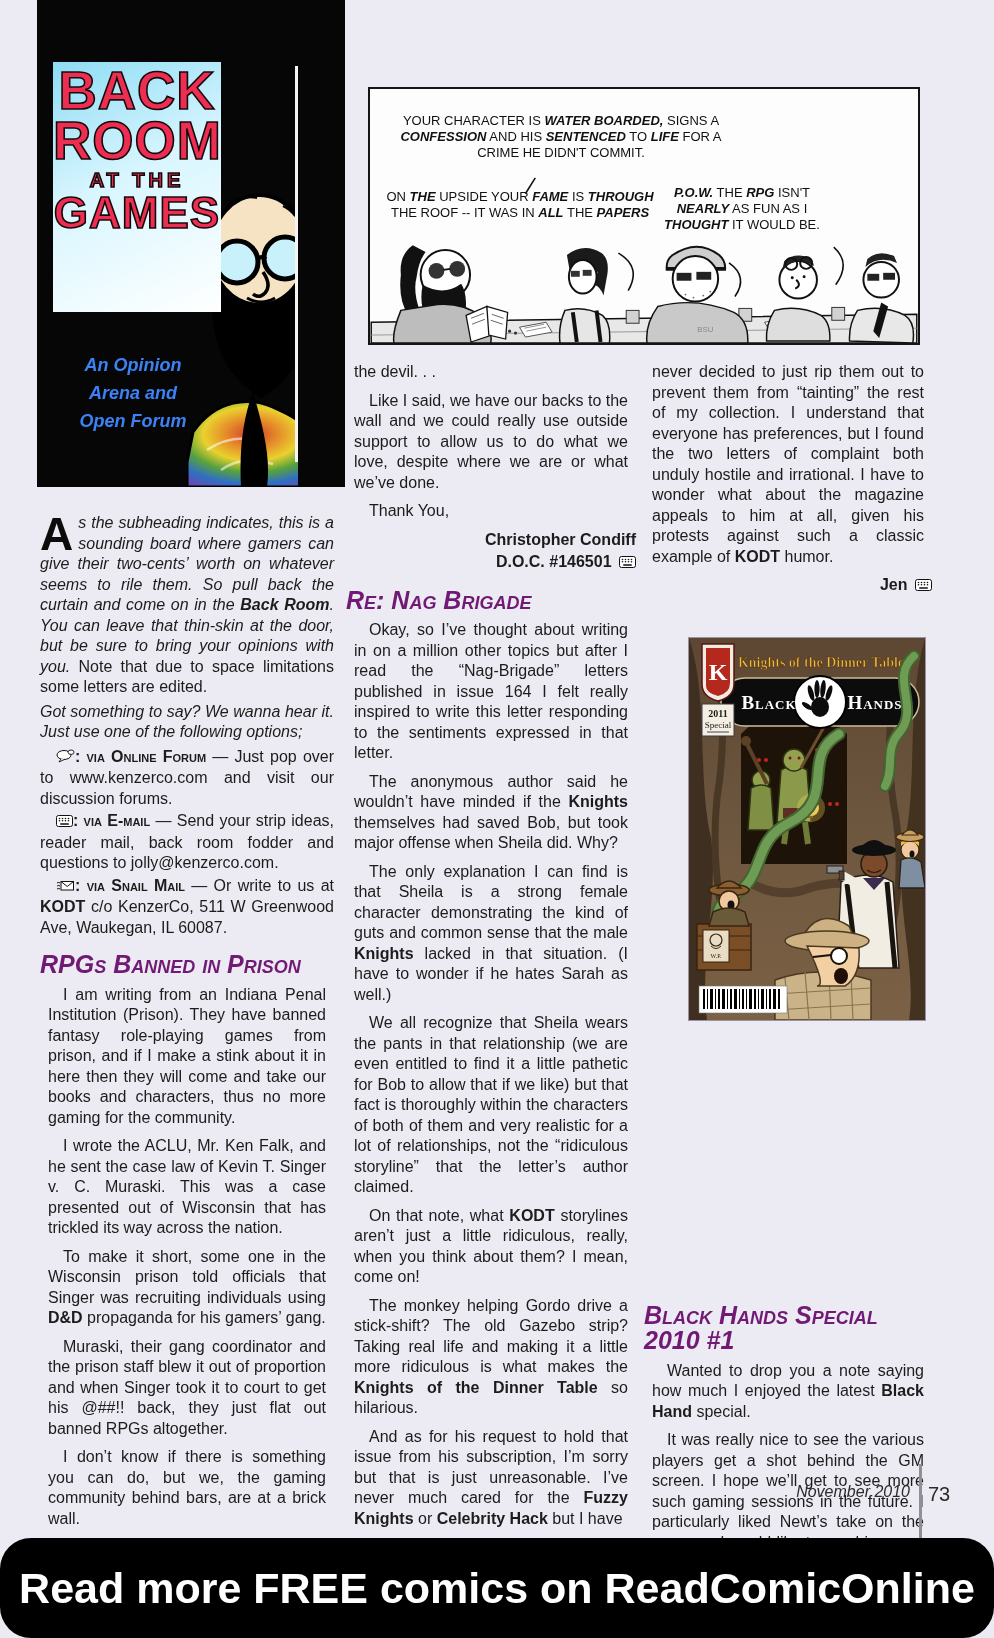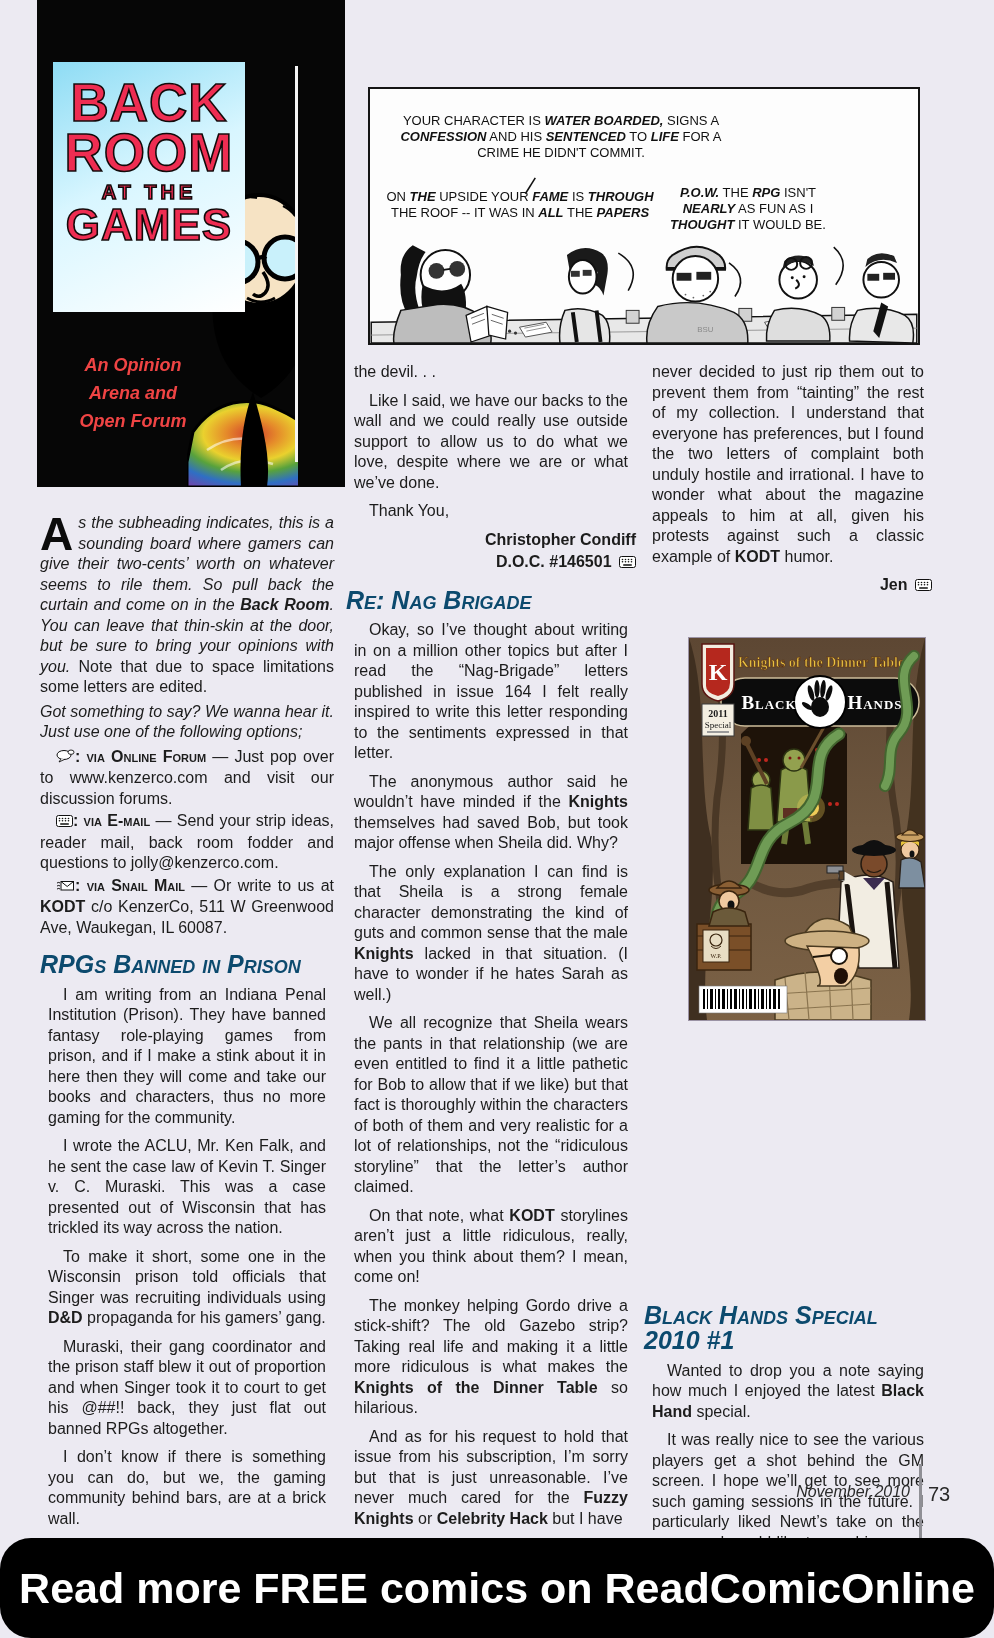--- a/index.html
+++ b/index.html
@@ -1,55 +1,55 @@
 <!DOCTYPE html>
 <html><head>
 <meta charset="utf-8">
 <style>
   html,body{margin:0;padding:0;background:#cfcdd6;}
   .page{position:relative;width:994px;height:1638px;background:#eceaf2;overflow:hidden;
         font-family:"Liberation Sans",sans-serif;color:#1c1c1c;}
 
   
   .masthead{position:absolute;left:37px;top:0;width:308px;height:487px;background:#060606;overflow:hidden;}
-  .logo-box{position:absolute;left:16px;top:62px;width:192px;height:250px;
+  .logo-box{position:absolute;left:16px;top:62px;width:168px;height:250px;
             background:linear-gradient(155deg,#8edcf4 0%,#d8f6ff 45%,#ffffff 100%);
-            text-align:center;padding-top:16px;box-sizing:border-box;}
+            text-align:center;padding-top:4px;box-sizing:border-box;}
   .logo-line{font-weight:bold;color:#ee2d52;-webkit-text-stroke:1.6px #120a0a;line-height:.95;letter-spacing:1px;}
   .l-big{font-size:53px;}
   .l-small{font-size:20px;letter-spacing:4px;margin:4px 0 2px;}
   .l-med{font-size:44px;}
   .l-pit{font-size:52px;}
   .tm{font-size:10px;-webkit-text-stroke:0;color:#111;vertical-align:super;letter-spacing:0;}
-  .mast-sub{position:absolute;left:14px;top:352px;width:164px;color:#ef4444;
+  .mast-sub{position:absolute;left:14px;top:352px;width:164px;color:#3b82f6;
             font-style:italic;font-weight:bold;font-size:18px;line-height:1.55;text-align:center;}
   .door{position:absolute;left:261px;top:0;width:47px;height:487px;background:#060606;}
   .door-line{position:absolute;left:258px;top:66px;width:3px;height:396px;background:#f5f5f5;}
 
   
   .strip{position:absolute;left:368px;top:87px;width:552px;height:258px;background:#fdfdfd;
          border:2.5px solid #141414;box-sizing:border-box;}
   .balloon{position:absolute;font-size:13px;line-height:1.22;text-align:center;color:#111;
            font-family:"Liberation Sans",sans-serif;}
   .balloon b{font-style:italic;}
   .b1{left:26px;top:24px;width:330px;}
   .b2{left:12px;top:100px;width:276px;}
-  .b3{left:294px;top:96px;width:168px;}
+  .b3{left:288px;top:96px;width:168px;}
   .b4{left:416px;top:20px;width:128px;}
   .strip-art{position:absolute;left:0;top:0;width:100%;height:100%;}
 
   
   .col{position:absolute;width:294px;font-size:16px;line-height:20.5px;text-align:justify;}
   .col1{left:40px;top:497px;}
   .col2{left:346px;top:362px;width:290px;}
   .col3{left:644px;top:362px;width:288px;}
   .bp{margin:0 8px 8px;text-indent:15px;}
   .bp.ni{text-indent:0;}
   .lh{font-style:italic;font-weight:bold;font-variant:small-caps;font-size:25px;line-height:1.02;
-      margin:14px 0 7px;text-align:left;text-indent:0;color:#0c4a6e;}
+      margin:14px 0 7px;text-align:left;text-indent:0;color:#701a75;}
   .sig{text-align:right;margin:0 0 2px;font-weight:bold;}
   .sig.sub{margin:0 0 10px;}
   .sig .ic{margin-left:3px;}
   .ic{display:inline-block;vertical-align:-1px;}
 
   
   .intro{font-style:italic;margin-bottom:2px;}
   .intro .roman{font-style:normal;}
   .dropcap{float:left;font-size:46px;line-height:38px;font-weight:bold;font-style:normal;
            margin:2px 5px 0 0;color:#0c0c0c;}

